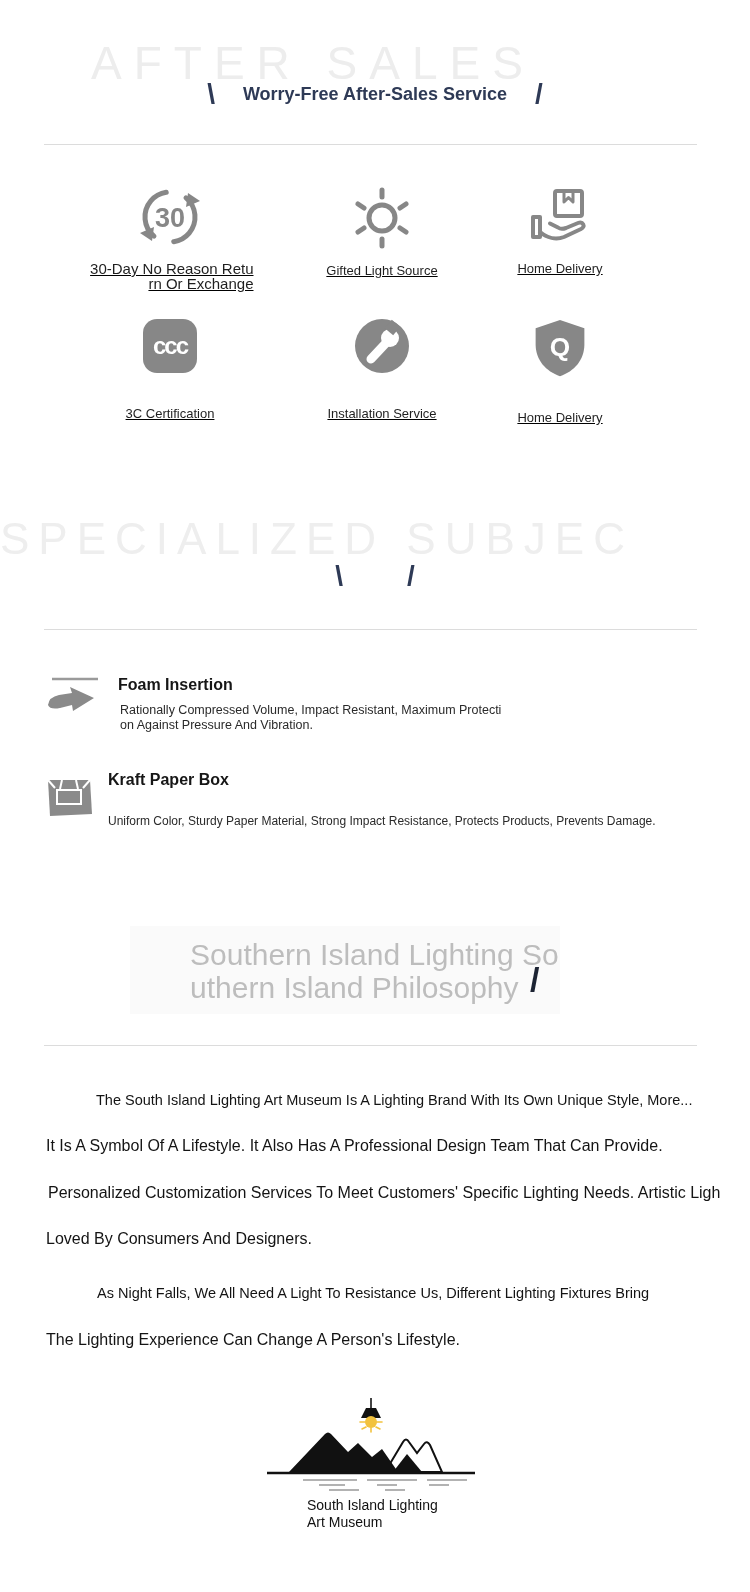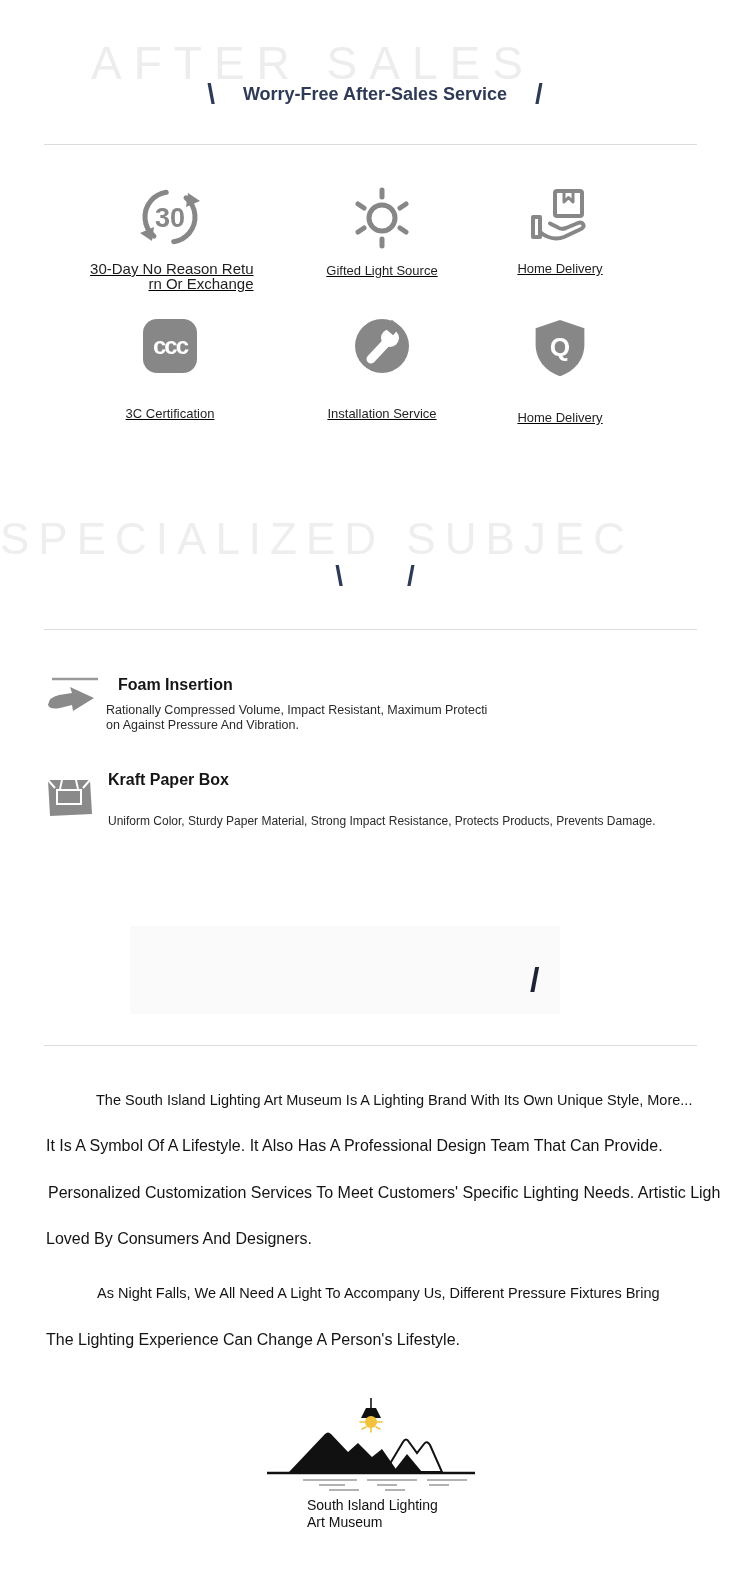--- a/index.html
+++ b/index.html
@@ -136,42 +136,43 @@
     <span class="slash">\</span>
     <span class="slash">/</span>
   </div>
   <div class="divider d2"></div>
 
   <svg class="pack-icon" style="left:40px; top:672px;" width="60" height="54" viewBox="0 0 60 54">
     <line x1="12" y1="7" x2="58" y2="7" stroke="#9a9a9a" stroke-width="2.5"></line>
     <path d="M8 33 q1 -8 11 -10 l13 -2 -2 -6 24 11 -21 13 -1 -6 -12 3 q-10 2 -12 -3 z" fill="#8a8a8a"></path>
   </svg>
   <div class="pack-title" style="left:118px; top:676px;">Foam Insertion</div>
-  <div class="pack-desc desc-foam" style="left:106px; top:703px;">Rationally Compressed Volume, Impact Resistant, Maximum Protection Against Pressure And Vibration.</div>
+  <div class="pack-desc desc-foam" style="left:120px; top:703px;">Rationally Compressed Volume, Impact Resistant, Maximum Protection Against Pressure And Vibration.</div>
 
   <svg class="pack-icon" style="left:42px; top:768px;" width="54" height="54" viewBox="0 0 54 54">
     <polygon points="6,12 48,12 50,46 8,48" fill="#8a8a8a"></polygon>
     <g stroke="#ffffff" stroke-width="2" fill="none">
       <path d="M6 12 L13 20 M48 12 L41 20"></path>
       <path d="M20 12 l-2 9 M34 12 l2 9"></path>
       <path d="M15 22 h24 v14 h-24 z"></path>
     </g>
   </svg>
   <div class="pack-title" style="left:108px; top:771px;">Kraft Paper Box</div>
   <div class="pack-desc desc-kraft" style="left:108px; top:806px;">Uniform Color, Sturdy Paper Material, Strong Impact Resistance, Protects Products, Prevents Damage.</div>
 
   <div class="phil-panel"></div>
+  <div class="phil-title">Southern Island Lighting Southern Island Philosophy</div>
   <div class="phil-slash">/</div>
   <div class="divider d3"></div>
 
   <div class="para p-sm" style="left:96px; top:1092px;">The South Island Lighting Art Museum Is A Lighting Brand With Its Own Unique Style, More...</div>
   <div class="para p-lg" style="left:46px; top:1137px;">It Is A Symbol Of A Lifestyle. It Also Has A Professional Design Team That Can Provide.</div>
   <div class="para p-lg" style="left:48px; top:1184px;">Personalized Customization Services To Meet Customers' Specific Lighting Needs. Artistic Ligh</div>
   <div class="para p-lg" style="left:46px; top:1230px;">Loved By Consumers And Designers.</div>
-  <div class="para p-sm" style="left:97px; top:1285px;">As Night Falls, We All Need A Light To Accompany Us, Different Pressure Fixtures Bring</div>
+  <div class="para p-sm" style="left:97px; top:1285px;">As Night Falls, We All Need A Light To Resistance Us, Different Lighting Fixtures Bring</div>
   <div class="para p-lg" style="left:46px; top:1331px;">The Lighting Experience Can Change A Person's Lifestyle.</div>
 
   <svg class="logo-svg" width="212" height="100" viewBox="0 0 212 100">
     <line x1="106" y1="2" x2="106" y2="14" stroke="#444" stroke-width="2"></line>
     <path d="M96 22 L116 22 L111 12 L101 12 Z" fill="#111"></path>
     <g stroke="#f2c23e" stroke-width="1.6" stroke-linecap="round">
       <line x1="95" y1="26" x2="100" y2="26"></line>
         <line x1="112" y1="26" x2="117" y2="26"></line>
       <line x1="97" y1="33" x2="101" y2="31"></line>
         <line x1="115" y1="33" x2="111" y2="31"></line>

